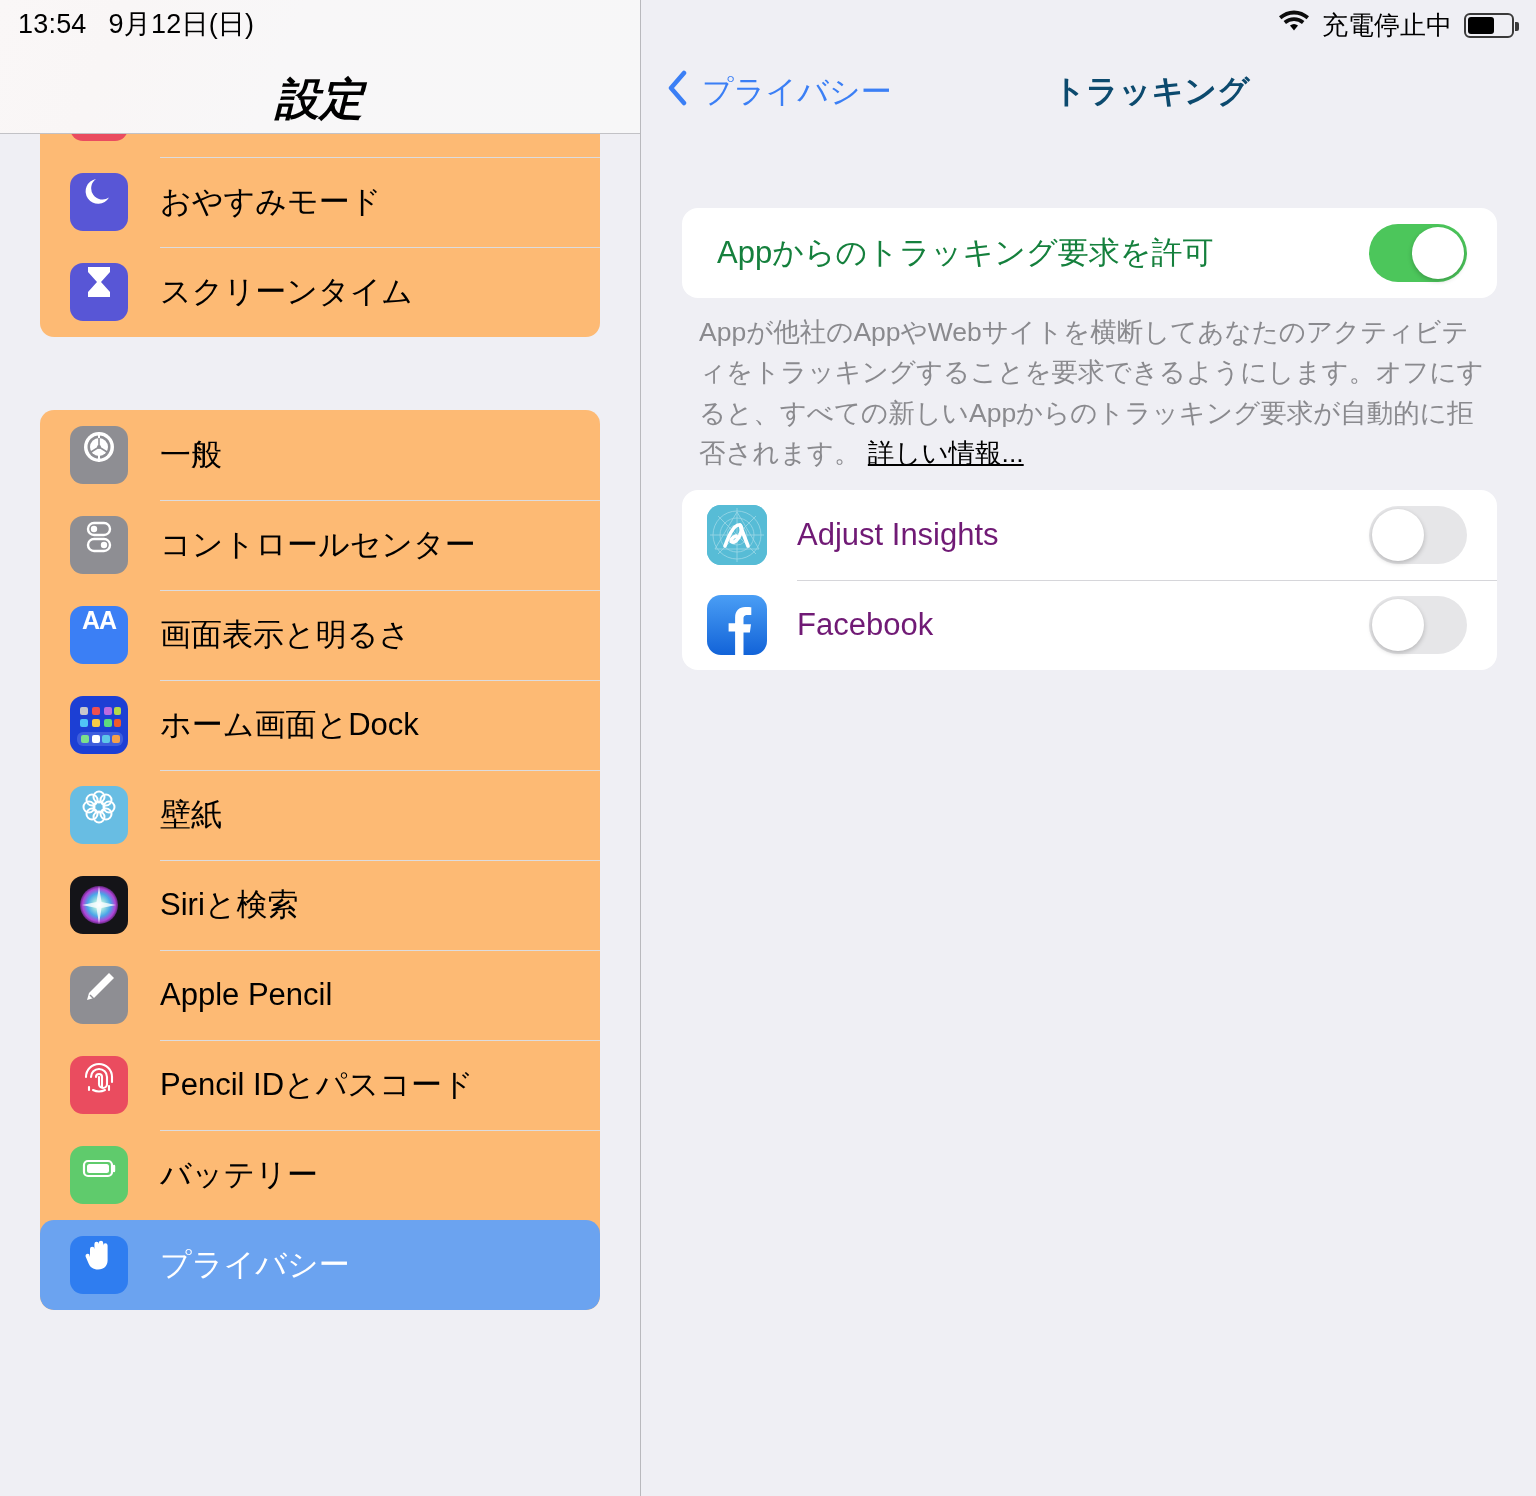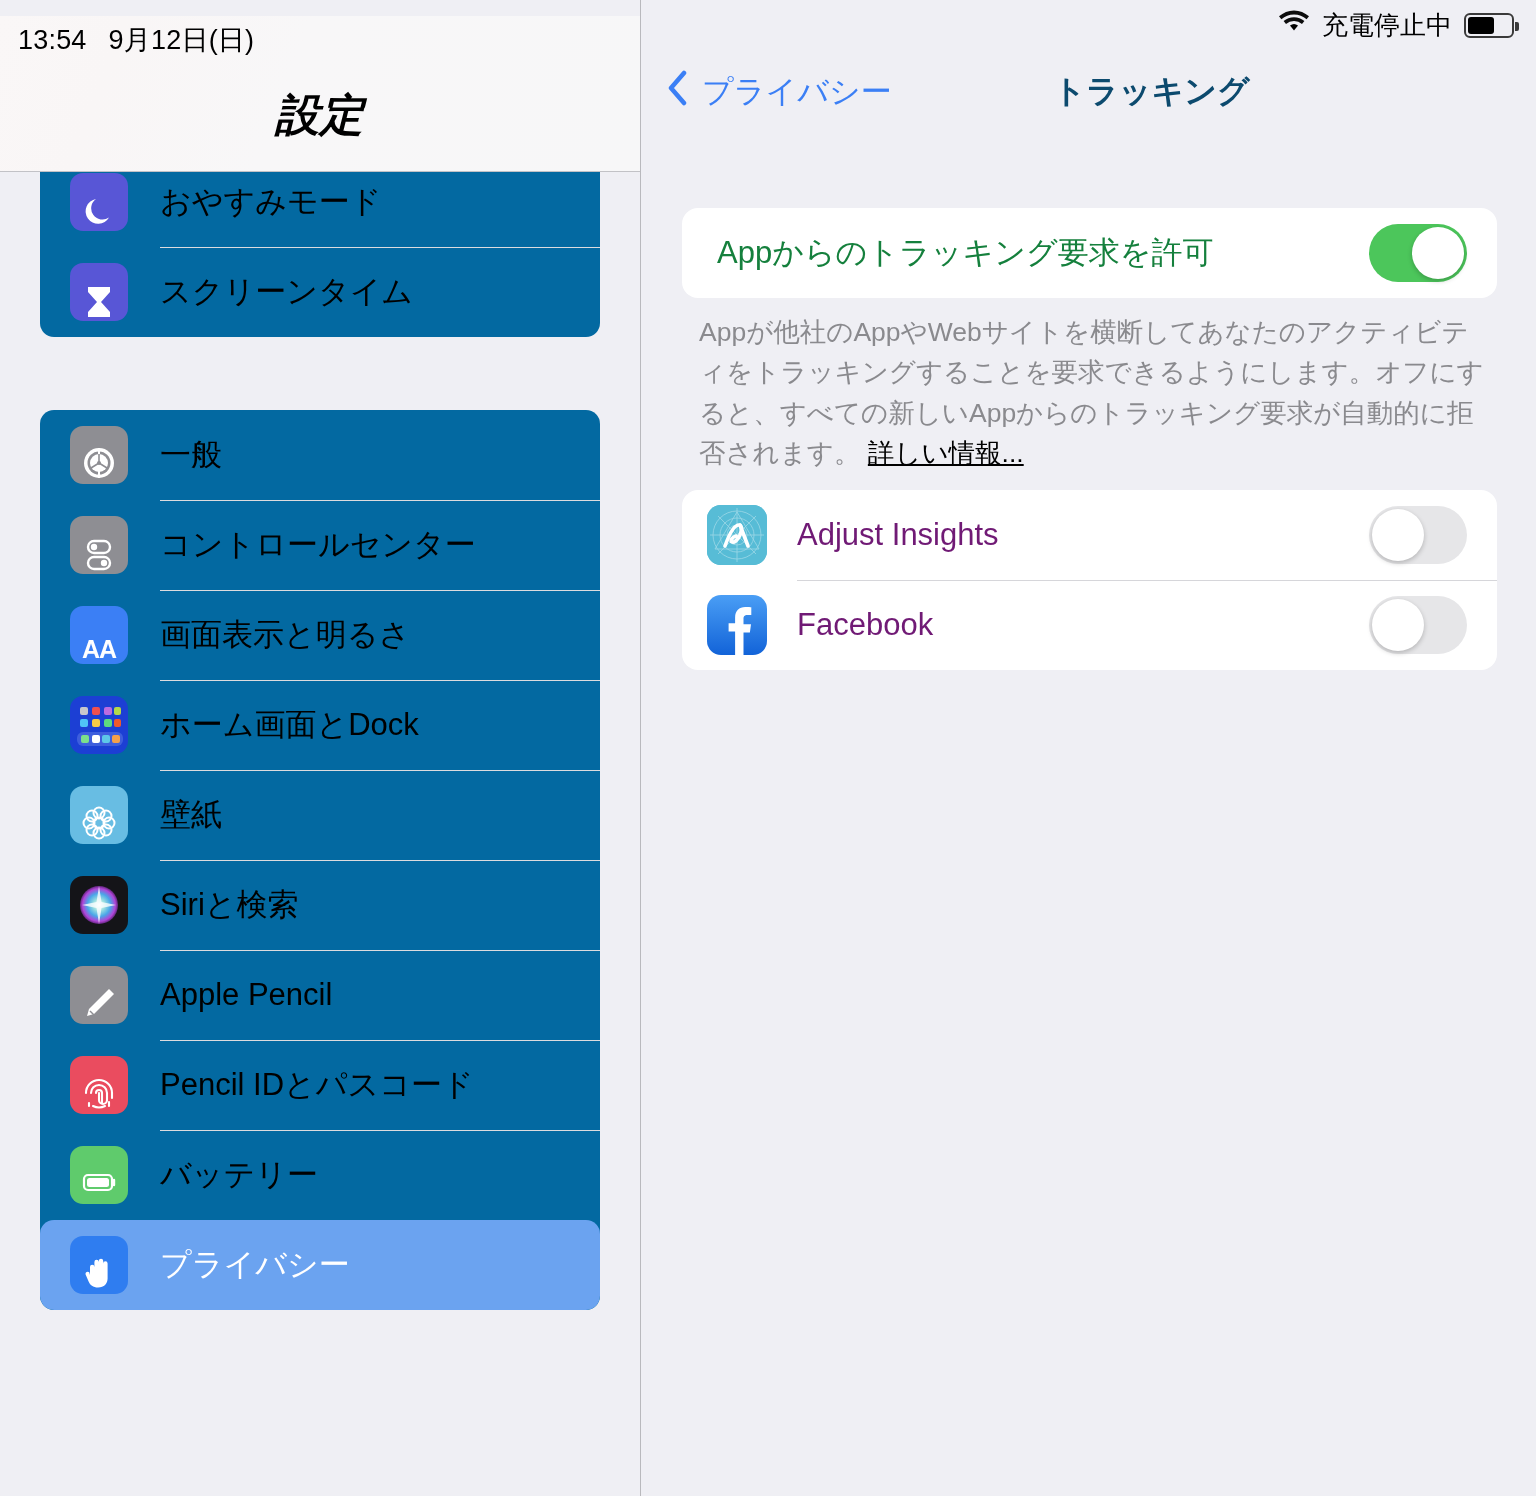--- a/index.html
+++ b/index.html
@@ -13,61 +13,61 @@
 
   
   .left-pane {
     position: relative;
     width: 641px; height: 1496px;
     background: #efeff4;
     border-right: 1.5px solid #b9b9bd;
     overflow: hidden;
   }
   .left-header {
-    position: absolute; top: 16px; left: 0;
-    width: 639.5px; height: 156px;
+    position: absolute; top: 0; left: 0;
+    width: 639.5px; height: 134px;
     background: linear-gradient(110deg,#faf7f7 0%,#f9f6f6 18%,#f8f7f8 45%,#f7f7f8 100%);
     border-bottom: 1px solid #c2c2c6;
     z-index: 20;
   }
   .statusbar-left {
     position: absolute; top: 6px; left: 18px;
     display: flex; align-items: center; gap: 22px;
     font-size: 27px; color: #000; letter-spacing: .2px;
   }
   .settings-title {
     position: absolute; top: 70px; left: 0; width: 639px;
     text-align: center; font-size: 44px; font-weight: bold; color: #000; font-style: italic;
   }
   .left-scroll {
     position: absolute; top: 128px; left: 0; width: 639.5px; height: 1368px;
     overflow: hidden;
   }
   .group {
     margin: 0 40px 0 40px;
-    background: #0369a1;
+    background: #fdba74;
     border-radius: 14px;
     overflow: hidden;
   }
   .group.first { margin-top: -61px; border-radius: 0 0 14px 14px; }
   .group.second { margin-top: 73px; }
   .row {
     position: relative;
     display: flex; align-items: center;
     height: 90px;
     padding-left: 30px;
   }
   .row + .row::before {
     content: ""; position: absolute; top: 0; left: 120px; right: 0;
     height: 1px; background: #dcdcdf;
   }
   .row-icon {
     width: 58px; height: 58px; border-radius: 13px;
     flex: 0 0 58px;
-    display: flex; align-items: flex-end; justify-content: center;
+    display: flex; align-items: flex-start; justify-content: center;
     overflow: hidden;
   }
   .row-label {
     margin-left: 32px;
     font-size: 31px; color: #000;
     white-space: nowrap;
   }
   .row.selected { background: #6ba3f0; border-radius: 14px; }
   .row.selected .row-label { color: #fff; }
   .row.selected::before { display: none; }

